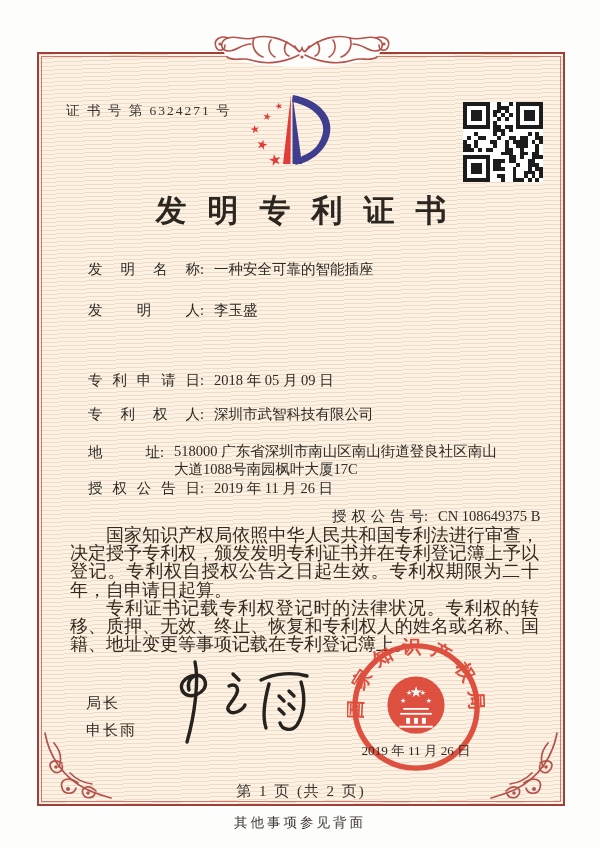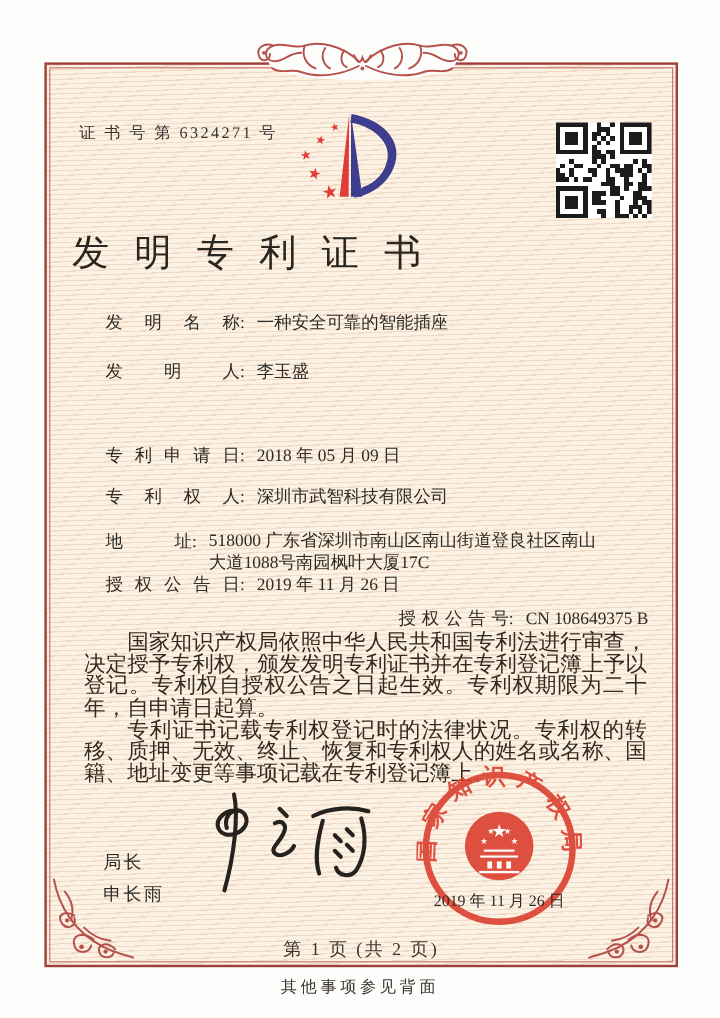--- a/index.html
+++ b/index.html
@@ -17,37 +17,37 @@
         rgba(214,156,122,0.28) 0px, rgba(214,156,122,0.28) 1px,
         rgba(253,246,235,0) 1px, rgba(253,246,235,0) 4px),
       #fbf2e4;
   }
   .frame-inner-line{
     position:absolute;inset:2px;border:1px solid #c97b72;pointer-events:none;
   }
   .abs{position:absolute;}
   .cert-no{left:27px;top:48px;font-size:13.5px;letter-spacing:2px;color:#3a332d;}
   .title{
-    left:0;top:136px;width:100%;
+    left:0;top:136px;width:100%;text-align:center;
     font-size:31px;letter-spacing:21px;padding-left:21px;box-sizing:border-box;
-    color:#2b2620;font-weight:400;
+    color:#2b2620;font-weight:700;
   }
   .field-row{left:0;top:0;width:100%;padding-left:49px;box-sizing:border-box;
     font-size:14.5px;line-height:18px;color:#2e2a24;}
   .flabel{display:inline-block;width:112px;text-align:justify;text-align-last:justify;vertical-align:top;}
   .flabel.narrow{width:72px;}
   .flabel.mid{width:92px;}
   .fcolon{display:inline-block;vertical-align:top;margin-right:10px;}
   .fvalue{display:inline-block;vertical-align:top;}
   .fvalue.addr{width:336px;word-break:break-all;line-height:17.5px;}
   .grant2{position:absolute;left:293px;top:0;margin-top:28px;}
   .paras{left:31px;top:472px;width:469px;font-size:18px;line-height:18.2px;
     text-align:justify;color:#33291f;}
   .paras p{margin:0;text-indent:2em;}
-  .signer{left:47px;top:652px;font-size:15px;line-height:27px;color:#2e2a24;letter-spacing:2px;}
+  .signer{left:47px;top:636px;font-size:15px;line-height:27px;color:#2e2a24;letter-spacing:2px;}
   .page-info{left:0;top:728px;width:100%;text-align:center;font-size:15px;letter-spacing:2px;color:#3a332d;}
   .back-note{position:absolute;left:0;top:814px;width:100%;text-align:center;
     font-size:13.5px;letter-spacing:3px;color:#3c362f;}
   svg text{font-family:"Liberation Serif","DejaVu Serif",serif;}
   svg text.star{font-family:"DejaVu Sans",sans-serif;}
 </style>
 </head>
 <body>
 
 <div class="frame">

